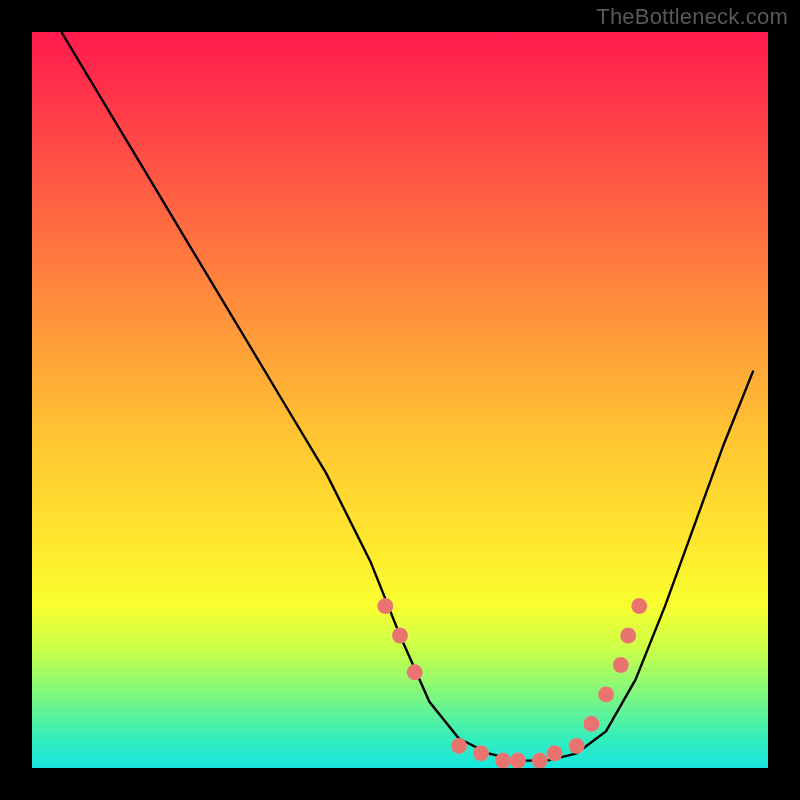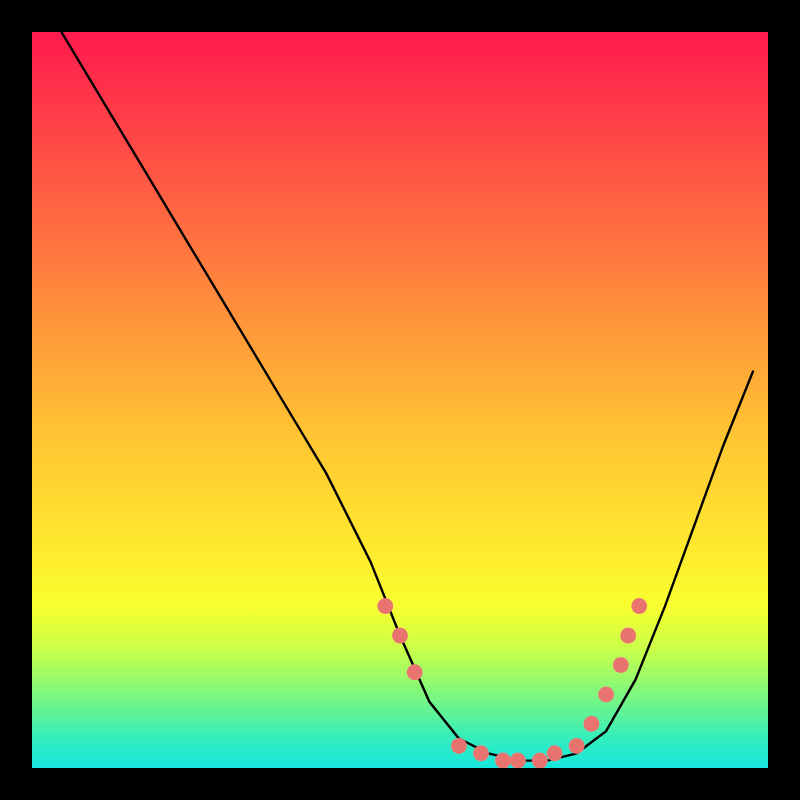--- a/index.html
+++ b/index.html
@@ -47,20 +47,21 @@
     fill: #e9736e;
     stroke: #fff;
     stroke-width: 0.6;
     stroke-opacity: 0.15;
   }
 </style>
 </head>
 <body>
 
 <div class="container">
+  <div class="watermark">TheBottleneck.com</div>
   <div class="plot">
     <svg class="curve" viewBox="0 0 736 736" preserveAspectRatio="none">
       <path id="curve-path" fill="none" stroke="#000" stroke-width="2.4" d="M29.4 0.0 L73.6 73.6 L117.8 147.2 L161.9 220.8 L206.1 294.4 L250.2 368.0 L294.4 441.6 L338.6 529.9 L368.0 603.5 L397.4 669.8 L426.9 706.6 L456.3 721.3 L485.8 728.6 L515.2 728.6 L544.6 721.3 L574.1 699.2 L603.5 647.7 L633.0 574.1 L662.4 493.1 L691.8 412.2 L721.3 338.6"></path>
       <g id="dots">
           <circle cx="353.3" cy="574.1" r="8" class="dot"></circle>
           <circle cx="368.0" cy="603.5" r="8" class="dot"></circle>
           <circle cx="382.7" cy="640.3" r="8" class="dot"></circle>
           <circle cx="426.9" cy="713.9" r="8" class="dot"></circle>
           <circle cx="449.0" cy="721.3" r="8" class="dot"></circle>
           <circle cx="471.0" cy="728.6" r="8" class="dot"></circle>

